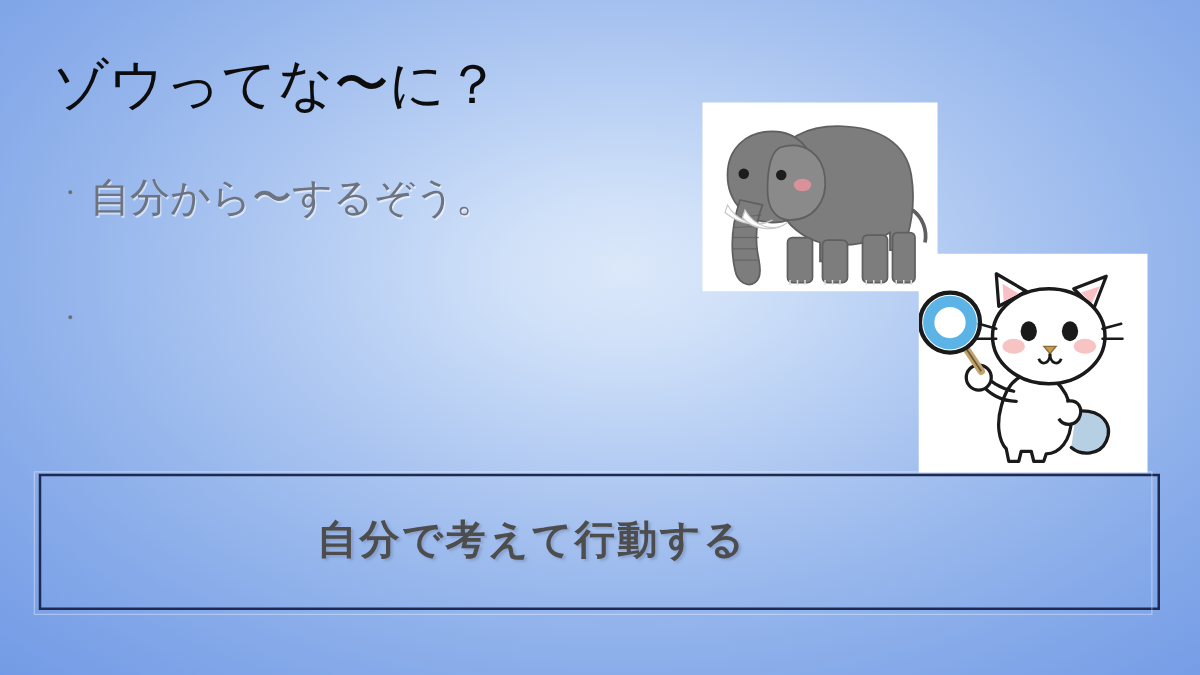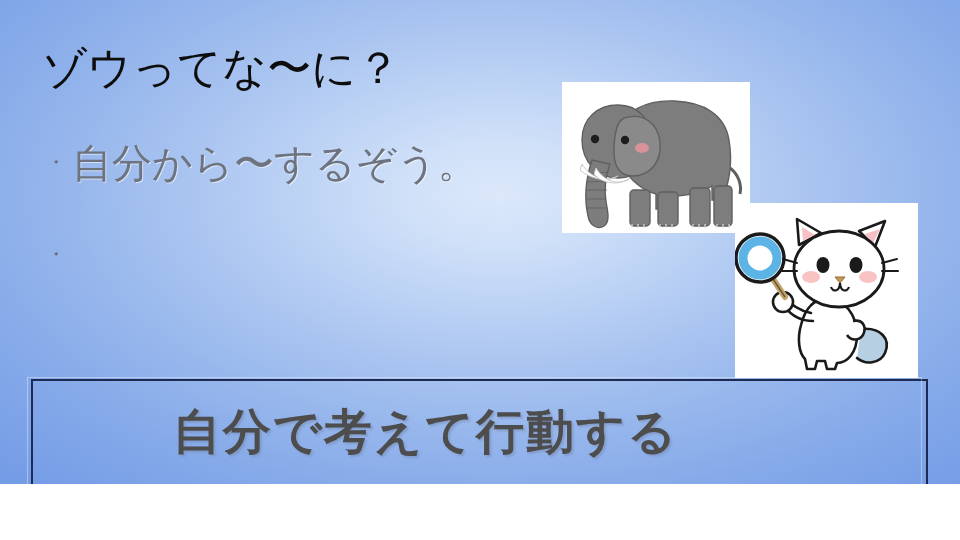--- a/index.html
+++ b/index.html
@@ -3,21 +3,21 @@
 <meta charset="utf-8">
 <style>
   html, body {
     margin: 0;
     padding: 0;
     background: #ffffff;
   }
   #slide {
     position: relative;
     width: 960px;
-    height: 484px;
+    height: 540px;
     overflow: hidden;
     font-family: "DejaVu Sans", "Liberation Sans", sans-serif;
     
     background-color: #7ba2e8;
     background-image:
       radial-gradient(ellipse 78% 86% at 52% 40%,
         #dce8fa 0%,
         #cfe0f8 13%,
         #bdd3f5 27%,
         #a9c4f0 42%,
@@ -56,21 +56,21 @@
     width: 26px;
     flex: 0 0 26px;
     font-size: 20px;
     color: #6a6f77;
     text-align: left;
     line-height: 1;
     position: relative;
     top: -8px;
   }
   .bullet-text {
-    font-size: 40px;
+    font-size: 32px;
     color: #6d7480;
     line-height: 1.05;
     white-space: nowrap;
     text-shadow: 1px 1px 0 rgba(255,255,255,0.55);
   }
 
   
   .emph-box {
     position: absolute;
     left: 31px;
@@ -89,21 +89,21 @@
     content: "";
     position: absolute;
     left: -6px;
     top: -4px;
     right: 4px;
     bottom: -6px;
     border: 1px solid rgba(255,255,255,0.35);
     pointer-events: none;
   }
   .emph-text {
-    font-size: 48px;
+    font-size: 32px;
     font-weight: bold;
     color: #4d4d4d;
     letter-spacing: 2px;
     white-space: nowrap;
     text-shadow: 2px 2px 2px rgba(120,140,180,0.55);
     position: relative;
     left: -54px;
     top: -2px;
   }
 

